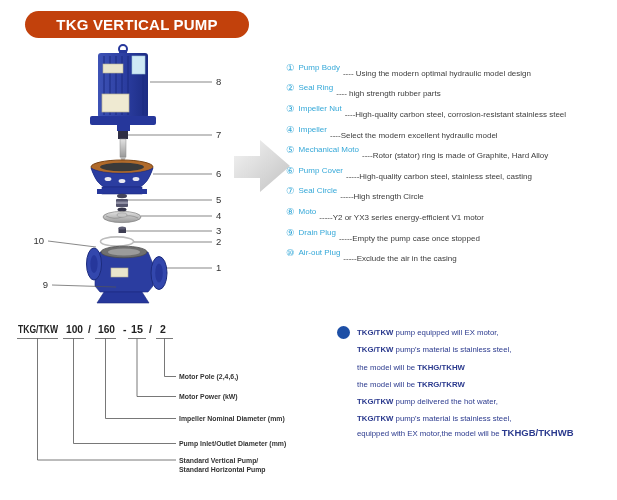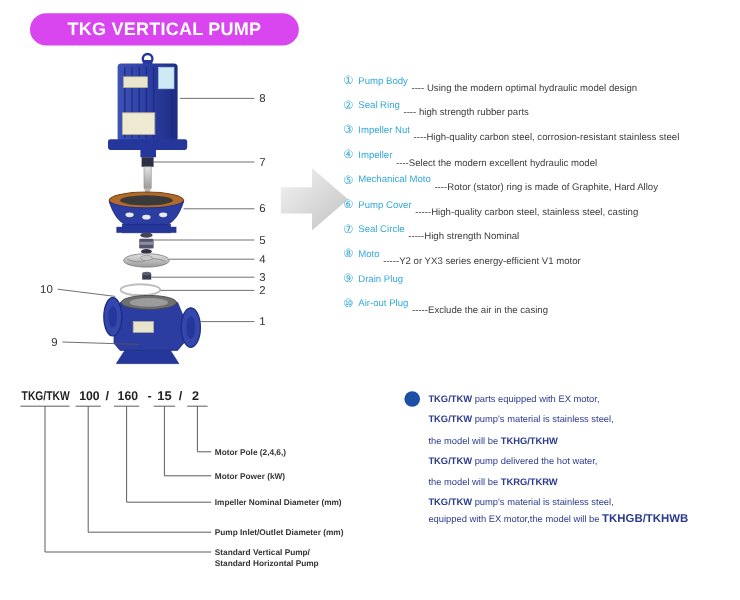--- a/index.html
+++ b/index.html
@@ -4,21 +4,21 @@
 <style>
   html,body{margin:0;padding:0;}
   body{
     width:617px;height:500px;position:relative;background:#ffffff;
     font-family:"Liberation Sans", sans-serif;overflow:hidden;
     -webkit-font-smoothing:antialiased;
   }
   
   .banner{
     position:absolute;left:25px;top:11px;width:224px;height:27px;
-    background:#d946ef;border-radius:14px;
+    background:#c2410c;border-radius:14px;
     display:flex;align-items:center;justify-content:center;
     color:#ffffff;font-weight:bold;font-size:15px;letter-spacing:.2px;
   }
   
   .diagram{position:absolute;left:0;top:40px;width:300px;height:285px;}
   
   .parts-list{
     position:absolute;left:286px;top:57px;width:330px;
     list-style:none;margin:0;padding:0;
   }
@@ -195,30 +195,31 @@
       <span class="part-desc">----Rotor (stator) ring is made of Graphite, Hard Alloy</span>
     </li>
   <li>
       <span class="part-num">⑥</span>
       <span class="part-name">Pump Cover</span>
       <span class="part-desc">-----High-quality carbon steel, stainless steel, casting</span>
     </li>
   <li>
       <span class="part-num">⑦</span>
       <span class="part-name">Seal Circle</span>
-      <span class="part-desc">-----High strength Nominal</span>
+      <span class="part-desc">-----High strength Circle</span>
     </li>
   <li>
       <span class="part-num">⑧</span>
       <span class="part-name">Moto</span>
       <span class="part-desc">-----Y2 or YX3 series energy-efficient V1 motor</span>
     </li>
   <li>
       <span class="part-num">⑨</span>
       <span class="part-name">Drain Plug</span>
+      <span class="part-desc">-----Empty the pump case once stopped</span>
     </li>
   <li>
       <span class="part-num">⑩</span>
       <span class="part-name">Air-out Plug</span>
       <span class="part-desc">-----Exclude the air in the casing</span>
     </li>
 </ul>
 
 <svg class="model-code" viewBox="0 0 330 185">
   <g font-weight="bold" font-size="10.5" fill="#222">
@@ -249,21 +250,21 @@
     <text x="169" y="106">Impeller Nominal Diameter (mm)</text>
     <text x="169" y="131">Pump Inlet/Outlet Diameter (mm)</text>
     <text x="169" y="147.5">Standard Vertical Pump/</text>
     <text x="169" y="157">Standard Horizontal Pump</text>
   </g>
 </svg>
 
 <div class="notes">
   <div class="notes-bullet"></div>
   <ul>
-    <li><span class="b">TKG/TKW</span><span> parts equipped with EX motor,</span></li>
+    <li><span class="b">TKG/TKW</span><span> pump equipped will EX motor,</span></li>
     <li><span class="b">TKG/TKW</span><span> pump's material is stainless steel,</span></li>
     <li><span>the model will be </span><span class="b">TKHG/TKHW</span></li>
+    <li><span>the model will be </span><span class="b">TKRG/TKRW</span></li>
     <li><span class="b">TKG/TKW</span><span> pump delivered the hot water,</span></li>
-    <li><span>the model will be </span><span class="b">TKRG/TKRW</span></li>
     <li><span class="b">TKG/TKW</span><span> pump's material is stainless steel,</span></li>
     <li class="tight"><span>equipped with EX motor,the model will be </span><span class="b big">TKHGB/TKHWB</span></li>
   </ul>
 </div>
 
 </body></html>

